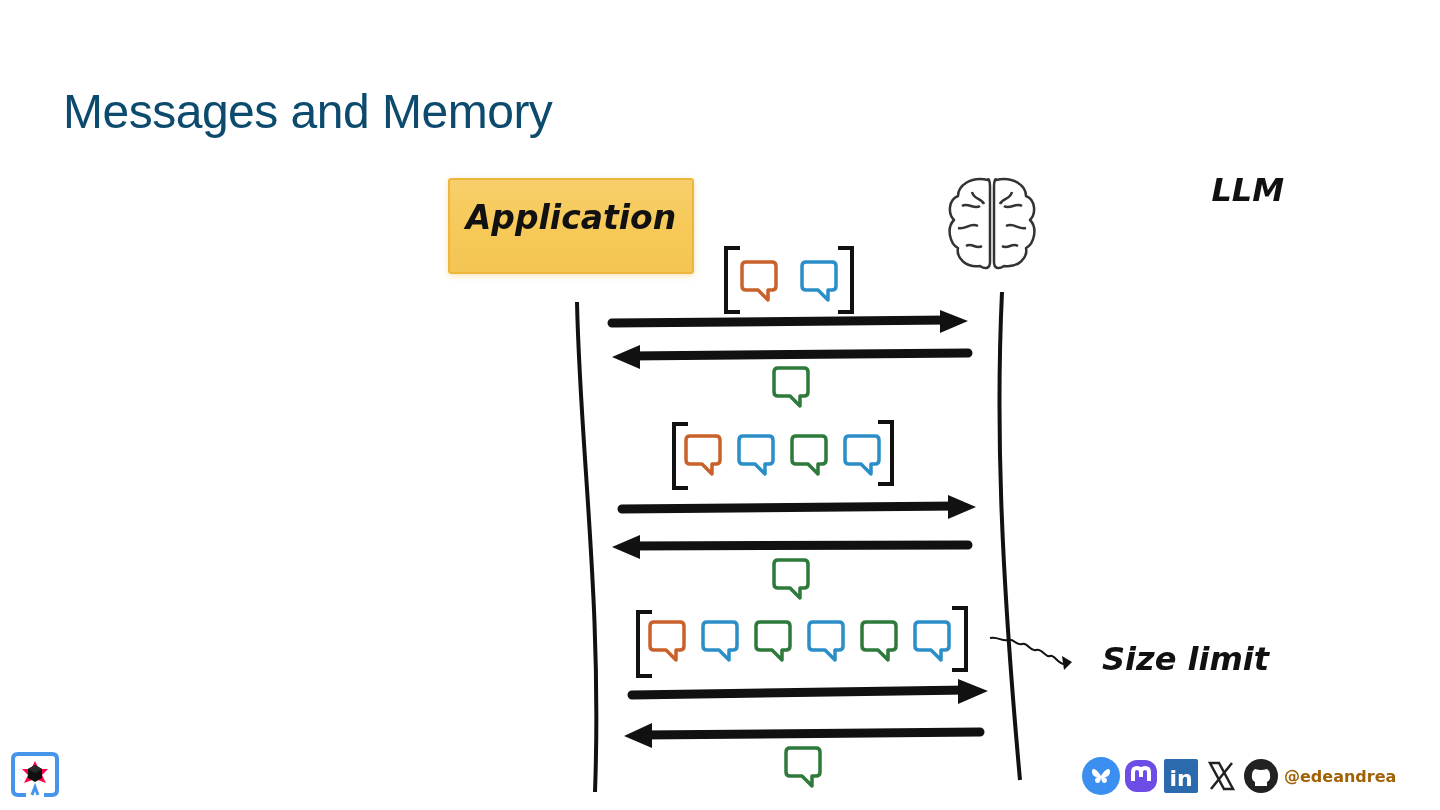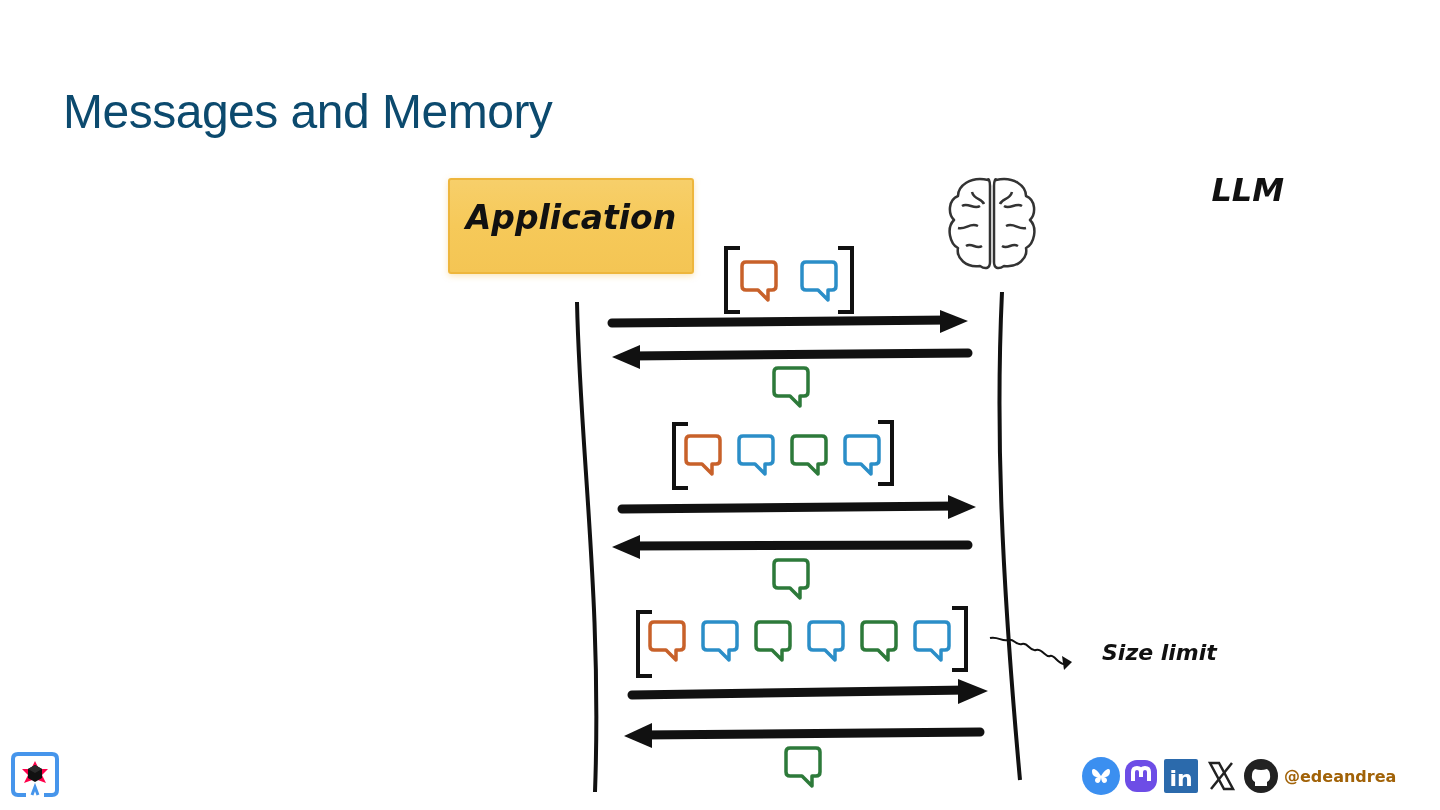--- a/index.html
+++ b/index.html
@@ -5,21 +5,21 @@
   html, body { margin:0; padding:0; background:#ffffff; }
   body { width:1440px; height:810px; position:relative; overflow:hidden; font-family:"DejaVu Sans", sans-serif; }
   .title { position:absolute; left:63px; top:84px; font-size:48px; font-weight:300; color:#0c4a6e; letter-spacing:-0.5px; font-family:"Liberation Sans", sans-serif; }
   .hand { font-family:"DejaVu Sans", sans-serif; font-style:oblique; font-weight:bold; color:#111; }
   .app-box { position:absolute; left:448px; top:178px; width:246px; height:96px;
     background:linear-gradient(180deg,#f7cf6a 0%,#f6c959 50%,#f4c554 100%);
     border:2px solid #eeb63c; border-radius:3px; box-shadow:0 2px 6px rgba(240,180,60,0.35);
     display:flex; align-items:center; justify-content:center; box-sizing:border-box; }
   .app-label { font-size:33px; margin-top:-18px; }
   .llm { position:absolute; left:1084px; top:168px; width:200px; text-align:right; font-size:32px; line-height:44px; }
-  .size-limit { position:absolute; left:1102px; top:640px; font-size:22px; }
+  .size-limit { position:absolute; left:1102px; top:640px; font-size:32px; }
   svg.diagram { position:absolute; left:0; top:0; }
   .footer-logo { position:absolute; left:10px; top:751px; width:50px; height:50px; }
   .socials { position:absolute; left:1082px; top:756px; height:40px; display:flex; align-items:center; gap:2px; }
   .soc { width:38px; height:38px; display:flex; align-items:center; justify-content:center; }
   .handle { font-family:"DejaVu Sans", sans-serif; font-weight:bold; font-size:16px; color:#a16207; margin-left:2px; }
 </style>
 </head>
 <body>
 
 <div class="title">Messages and Memory</div>

